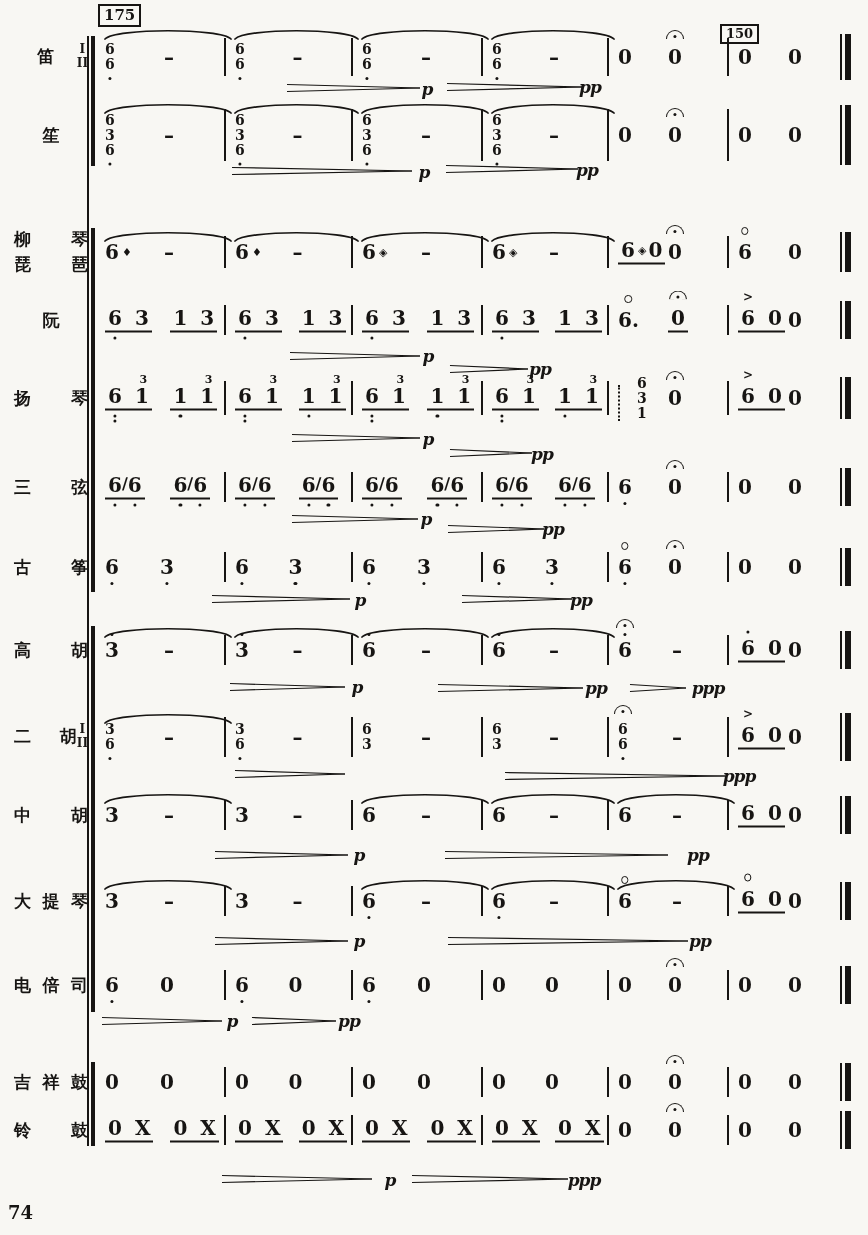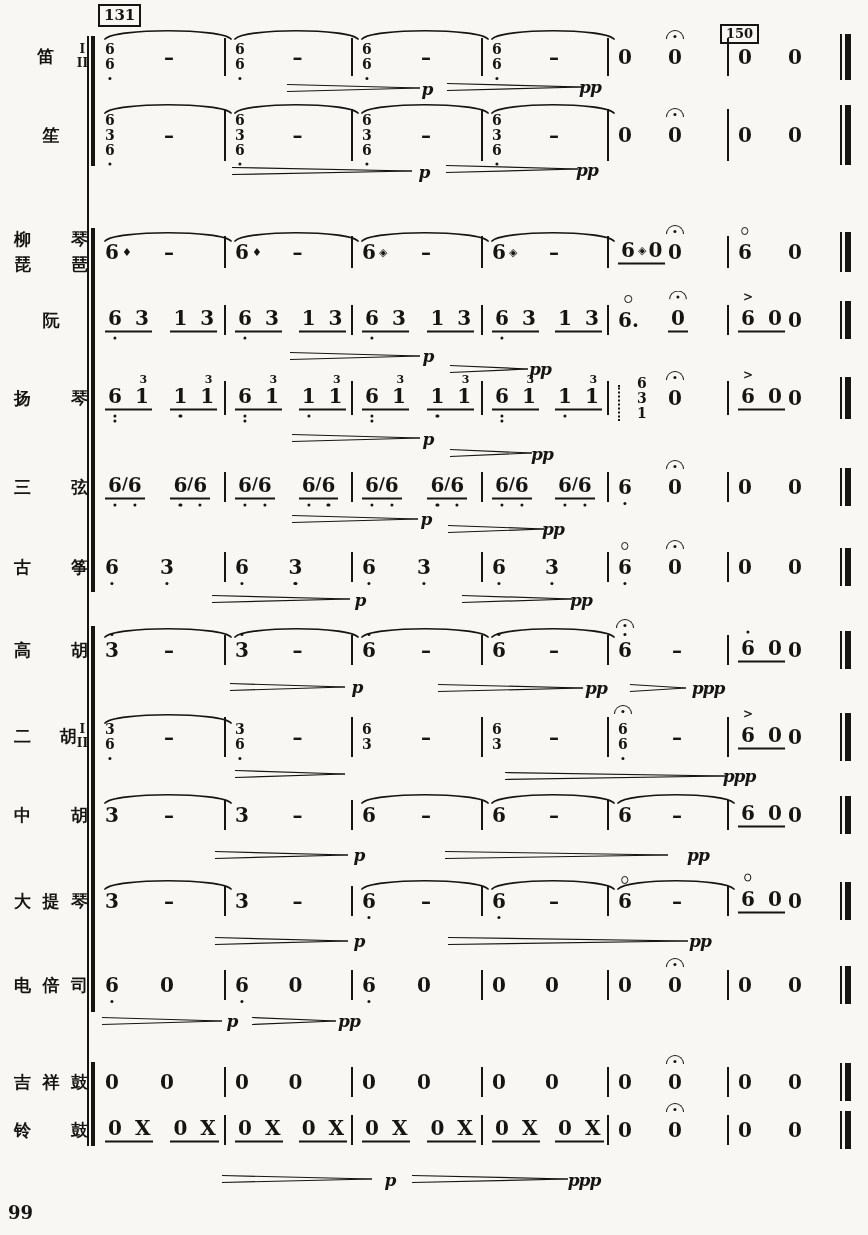--- a/index.html
+++ b/index.html
@@ -186,21 +186,21 @@
       </g>
     </svg>
   <div id="syslines">
       <div class="sysline" style="left: 87px; top: 36px; width: 2px; height: 1110px;"></div>
       <div class="sysline" style="left: 91px; top: 36px; width: 4px; height: 130px;"></div>
       <div class="sysline" style="left: 91px; top: 228px; width: 4px; height: 364px;"></div>
       <div class="sysline" style="left: 91px; top: 626px; width: 4px; height: 386px;"></div>
       <div class="sysline" style="left: 91px; top: 1062px; width: 4px; height: 84px;"></div>
     </div>
   <div id="marks">
-      <div class="rmark" style="left: 98px; top: 4px; font-size: 15px;">131</div>
+      <div class="rmark" style="left: 98px; top: 4px; font-size: 15px;">175</div>
       <div class="rmark" style="left: 720px; top: 24px; font-size: 13px;">150</div>
     </div>
   <div id="rowsLayer">
       <div class="label" style="top: 57px;">
         <div class="labwrap">
           <div class="lcol">
             <div class="lline center">
               <span>笛</span>
             </div>
           </div>
@@ -1601,14 +1601,14 @@
         </div>
       </div>
       <div class="bar" style="left: 728px; top: 1130px; height: 30px;"></div>
       <div class="fbar" style="left: 840px; top: 1130px; height: 38px;">
         <div class="thin" style="height: 100%;"></div>
         <div class="thick" style="height: 100%;"></div>
       </div>
       <div class="dyn" style="left: 390px; top: 1180px;">p</div>
       <div class="dyn" style="left: 584px; top: 1180px;">ppp</div>
     </div>
-  <div class="pagenum">99</div>
+  <div class="pagenum">74</div>
 </div>
 
 </body></html>

